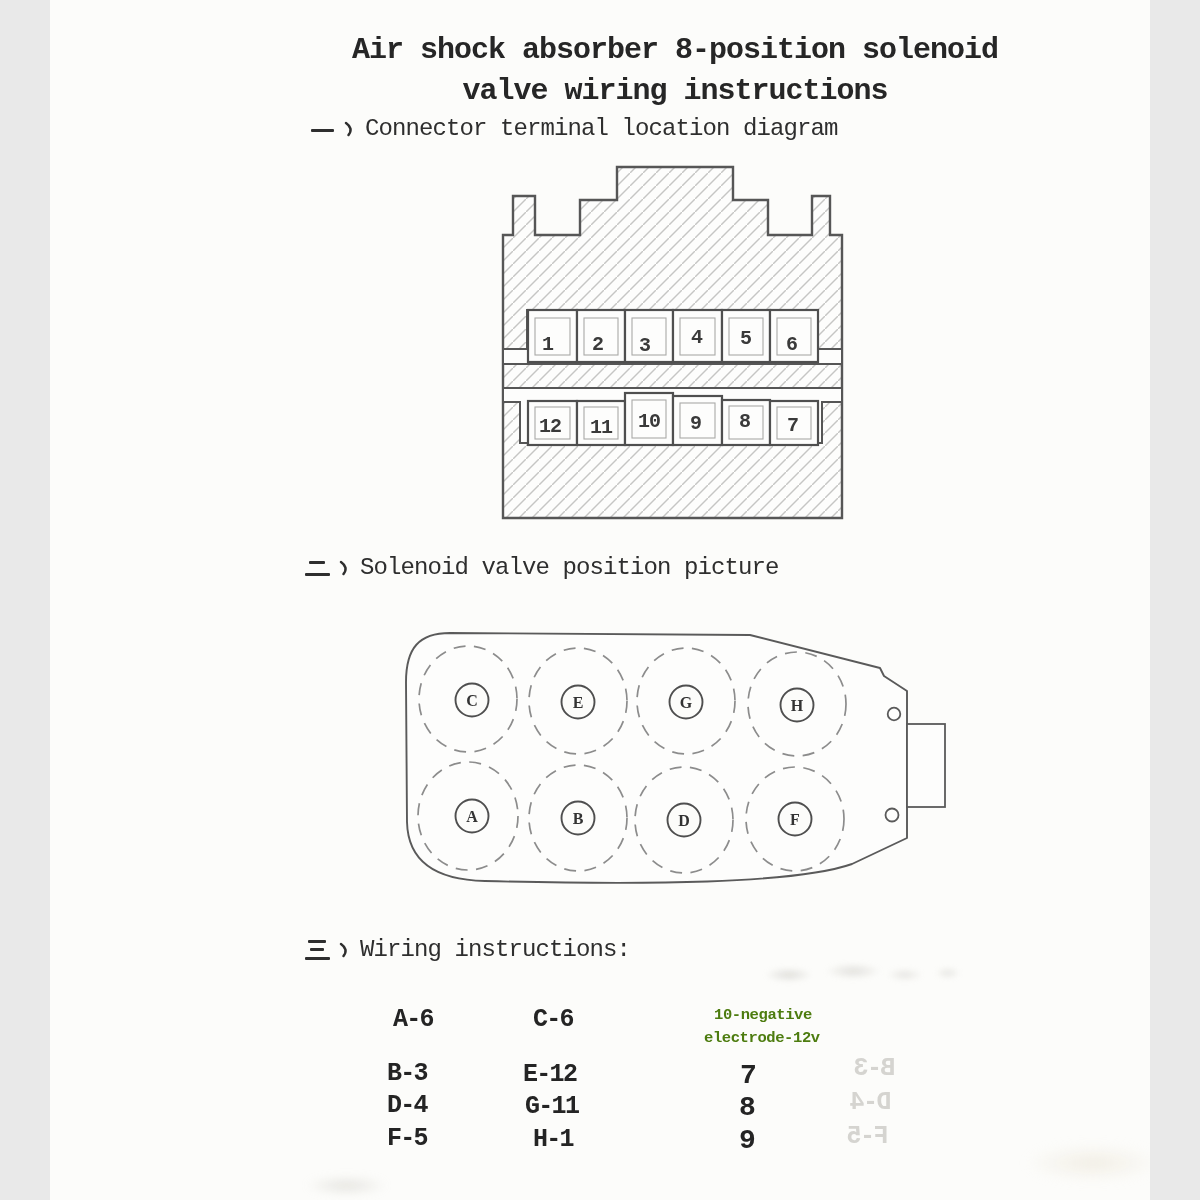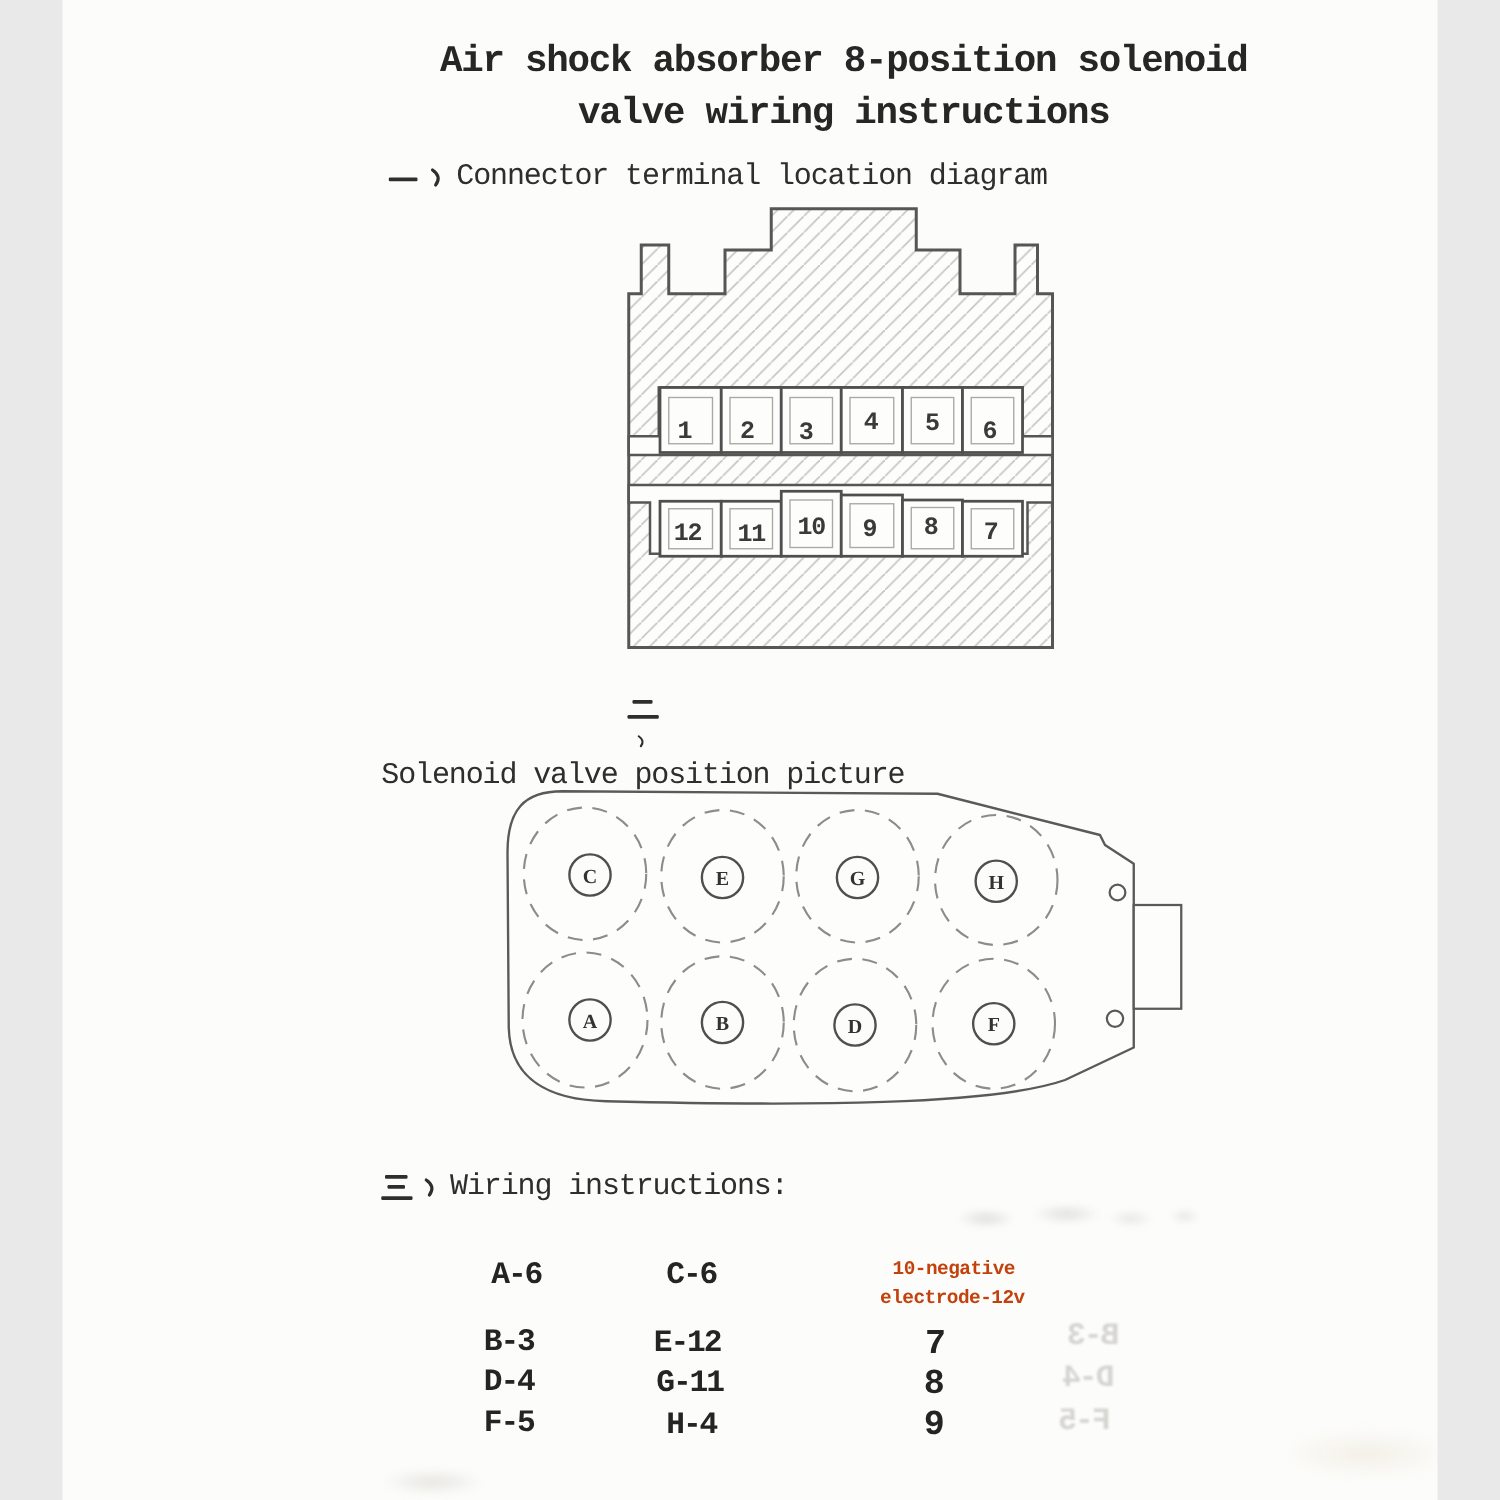--- a/index.html
+++ b/index.html
@@ -16,41 +16,41 @@
     font-size:30px;font-weight:700;letter-spacing:-1px;color:#262626;
     white-space:pre;
   }
   .t1{top:33px;}
   .t2{top:74px;}
   .section-heading{
     display:flex;align-items:center;gap:8px;
     font-size:24px;font-weight:400;letter-spacing:-0.9px;color:#2e2e2e;
     white-space:pre;
   }
-  .h1{left:260px;top:128px;justify-content:center;}
-  .h2{left:255px;top:554px;flex-direction:column;}
+  .h1{left:260px;top:115px;justify-content:center;}
+  .h2{left:255px;top:554px;}
   .h3{left:255px;top:936px;}
   
   .cjk{position:relative;display:inline-block;width:25px;height:25px;flex:0 0 25px;}
   .cjk i{position:absolute;background:#2e2e2e;height:2.6px;border-radius:1px;}
   .cjk-one i.b1{left:1px;right:1px;top:13px;}
   .cjk-two i.b1{left:4px;width:16px;top:6px;}
   .cjk-two i.b2{left:0;right:0;top:18px;}
   .cjk-three i.b1{left:3px;width:18px;top:3px;}
   .cjk-three i.b2{left:5px;width:14px;top:11px;}
   .cjk-three i.b3{left:0;right:0;top:20px;}
   .cjk-comma{flex:0 0 12px;margin-right:2px;}
   
   .wpair{
     font-size:25px;font-weight:700;letter-spacing:-1.7px;color:#242424;
     white-space:pre;line-height:28px;
   }
   .wnum{font-size:28px;font-weight:700;color:#242424;line-height:28px;}
   .wnote{
-    font-size:15.5px;font-weight:700;letter-spacing:-0.4px;color:#c2410c;
+    font-size:15.5px;font-weight:700;letter-spacing:-0.4px;color:#4d7c0f;
     white-space:pre;line-height:22px;
   }
   
   .ghost{
     transform:scaleX(-1);color:#d5d4d0;filter:blur(0.7px);
     font-size:25px;font-weight:700;letter-spacing:-1.5px;white-space:pre;
   }
   .smudge{pointer-events:none;}
   .smudge1{
     left:700px;top:955px;width:215px;height:36px;filter:blur(2.5px);
@@ -223,21 +223,21 @@
   </div>
 
   <div class="abs wpair" style="left:343px;top:1006px;">A-6</div>
   <div class="abs wpair" style="left:337px;top:1060px;">B-3</div>
   <div class="abs wpair" style="left:337px;top:1092px;">D-4</div>
   <div class="abs wpair" style="left:337px;top:1125px;">F-5</div>
 
   <div class="abs wpair" style="left:483px;top:1006px;">C-6</div>
   <div class="abs wpair" style="left:473px;top:1061px;">E-12</div>
   <div class="abs wpair" style="left:475px;top:1093px;">G-11</div>
-  <div class="abs wpair" style="left:483px;top:1126px;">H-4</div>
+  <div class="abs wpair" style="left:483px;top:1126px;">H-1</div>
 
   <div class="abs wnote" style="left:664px;top:1004px;">10-negative</div>
   <div class="abs wnote" style="left:654px;top:1027px;">electrode-12v</div>
 
   <div class="abs wnum" style="left:690px;top:1062px;">7</div>
   <div class="abs wnum" style="left:689px;top:1094px;">8</div>
   <div class="abs wnum" style="left:689px;top:1127px;">9</div>
 
   <div class="abs ghost" style="left:805px;top:1054px;">B-3</div>
   <div class="abs ghost" style="left:801px;top:1088px;">D-4</div>

